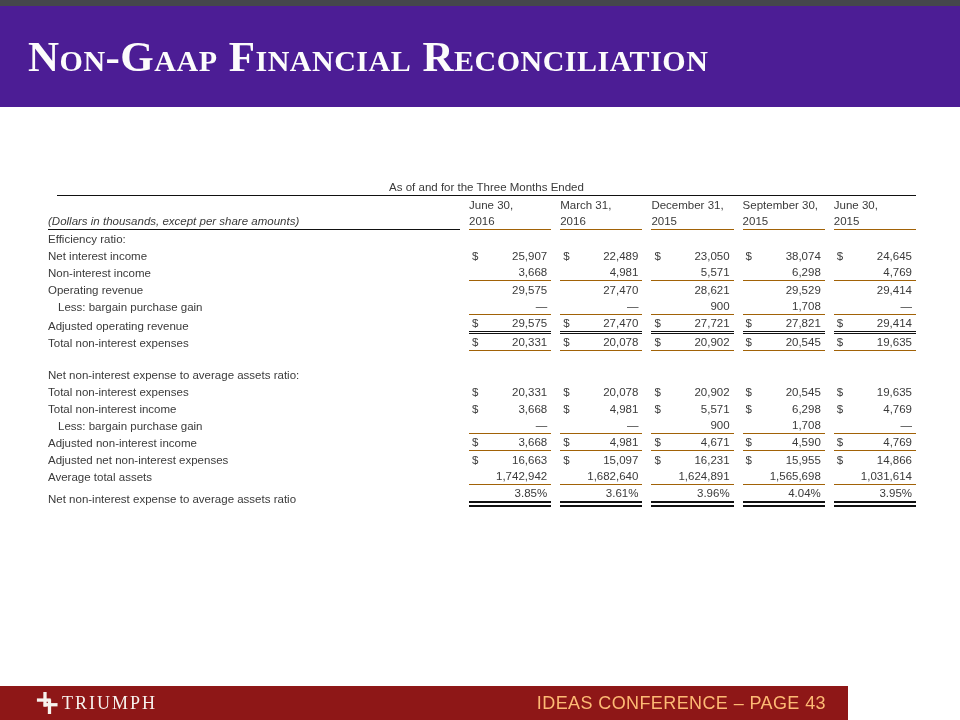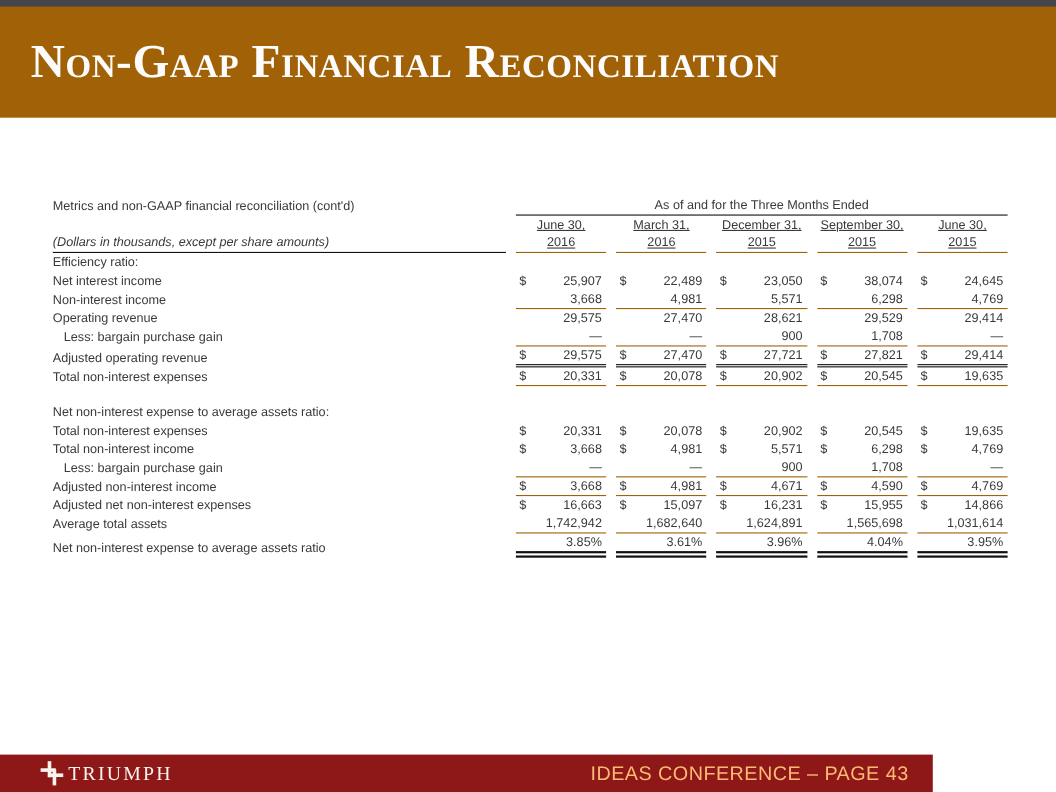--- a/index.html
+++ b/index.html
@@ -4,21 +4,21 @@
 <style>
   html,body { margin:0; padding:0; }
   body {
     width:960px; height:720px; overflow:hidden; position:relative;
     background:#ffffff;
     font-family:"Liberation Sans", sans-serif;
     -webkit-font-smoothing:antialiased;
   }
   
   .slide-header {
-    height:107px; background:#a16207; border-top:6px solid #45464c;
+    height:107px; background:#4c1d95; border-top:6px solid #45464c;
     box-sizing:border-box; display:flex; align-items:center;
   }
   .slide-title {
     font-family:"Liberation Serif", serif;
     font-variant:small-caps; font-weight:bold;
     font-size:43px; letter-spacing:0.5px;
     color:#fcfcfc; padding-left:28px; white-space:nowrap;
   }
   
   .content { padding:72px 44px 0 48px; }
@@ -27,21 +27,21 @@
     flex:0 0 412px; font-size:11.5px; line-height:16px; color:#3a3a3a;
     white-space:nowrap; box-sizing:border-box;
   }
   .tlabel.indent { padding-left:10px; }
   .tlabel.units { font-style:italic; border-bottom:1px solid #111; }
   .tcell, .hcell { flex:1 1 0; margin-left:9px; box-sizing:border-box; }
   .tcell {
     display:flex; align-items:baseline;
     font-size:11.5px; line-height:16px; color:#3a3a3a;
   }
-  .hcell { text-align:center; font-size:11.5px; line-height:16px; color:#3a3a3a; white-space:nowrap;text-decoration:underline; }
+  .hcell { font-size:11.5px; line-height:16px; color:#3a3a3a; white-space:nowrap; }
   .period-span {
     flex:5 1 0; margin-left:9px; text-align:center;
     font-size:11.5px; line-height:16px; color:#3a3a3a;
     border-bottom:1px solid #111;
   }
   .dollar { padding-left:3px; }
   .num { margin-left:auto; padding-right:4px; }
   .u-none { border-bottom:none; }
   .u-single { border-bottom:1px solid #a16207; }
   .u-double { border-bottom:3px double #111; }
@@ -68,21 +68,20 @@
 <body>
 
 <div class="slide-header">
   <div class="slide-title">Non-Gaap Financial Reconciliation</div>
 </div>
 
 <div class="content">
   <div>
 
     <div class="trow">
-      <div class="tlabel">Metrics and non-GAAP financial reconciliation (cont'd)</div>
       <div class="period-span">As of and for the Three Months Ended</div>
     </div>
 
     <div class="trow" id="dates-row">
       <div class="tlabel"></div>
     <div class="hcell">June 30,</div>
         <div class="hcell">March 31,</div>
         <div class="hcell">December 31,</div>
         <div class="hcell">September 30,</div>
         <div class="hcell">June 30,</div>

